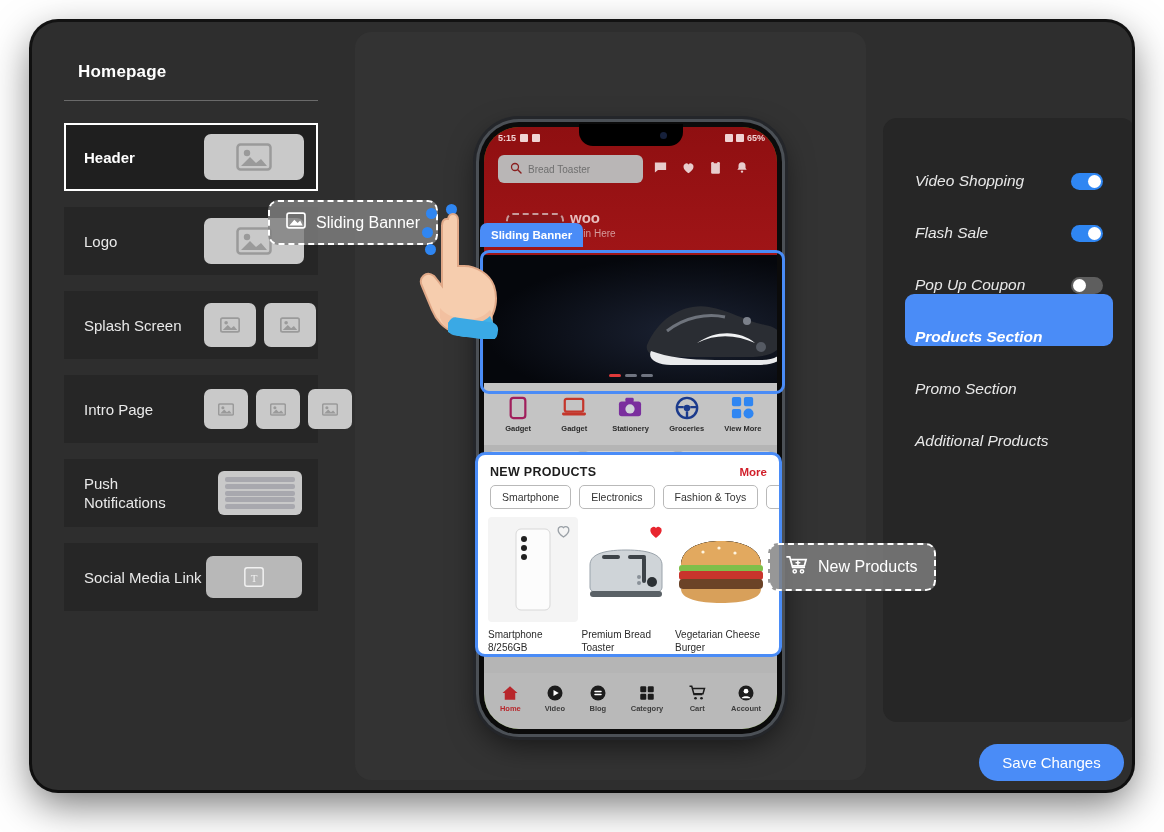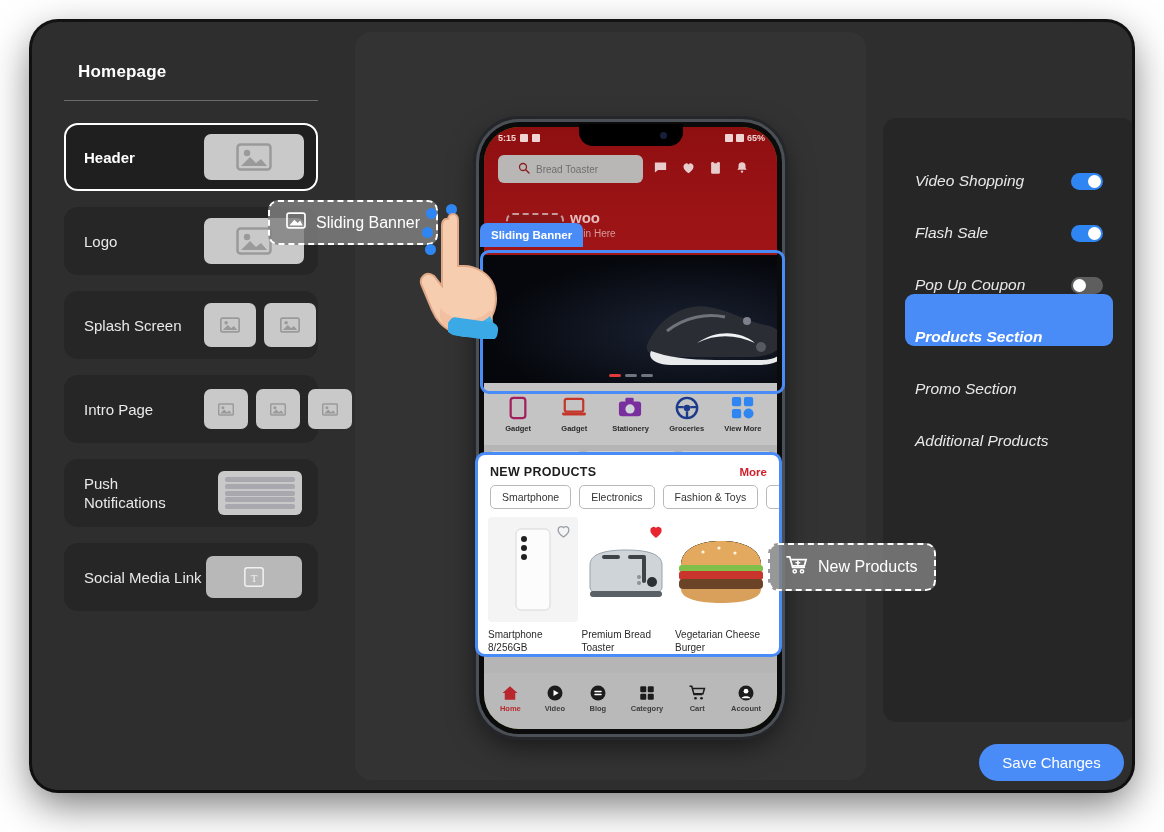--- a/index.html
+++ b/index.html
@@ -37,21 +37,21 @@
   }
   #sidebar-divider {
     margin: 18px 0 22px 0;
     height: 1px;
     background: #6a6a6a;
   }
   .side-item {
     position: relative;
     height: 68px;
     background: #262626;
-    border-radius: 14px;
+    border-radius: 0;
     margin-bottom: 16px;
     display: flex;
     align-items: center;
     padding: 0 14px 0 18px;
     border: 2px solid transparent;
   }
   .side-item.selected {
     border-color: #ffffff;
     background: #1f1f1f;
   }
@@ -147,21 +147,21 @@
   #ph-status .st-left { display:flex; gap:4px; align-items:center; }
   #ph-status .st-right { display:flex; gap:3px; align-items:center; }
   .sq { width: 8px; height: 8px; background:#f0d3d3; border-radius:1px; display:inline-block; }
   #ph-searchrow {
     display:flex; align-items:center; gap:10px;
     padding: 8px 12px 0 14px;
   }
   #ph-search {
     flex: 0 0 145px; height: 28px;
     background: #b9b6b6; border-radius: 6px;
-    display:flex; align-items:center; gap:6px; padding: 0 20px;
+    display:flex; align-items:center; gap:6px; padding: 0 12px;
   }
   #ph-search .sv { color:#8a1f1f; }
   #ph-search-text { color: #6f6f6f; font-size: 10px; }
   #ph-headicons { display:flex; gap:13px; align-items:center; color:#e8cccc; }
   #ph-brandrow {
     margin-top: 26px; padding-left: 86px;
     color: #d8a7a7;
   }
   #ph-brand { font-size: 15px; font-weight: bold; color:#e6bdbd; }
   #ph-login { font-size: 10px; color:#d49b9b; margin-top: 2px; }

